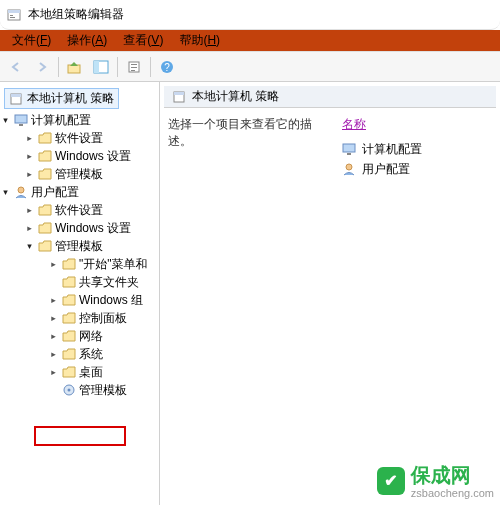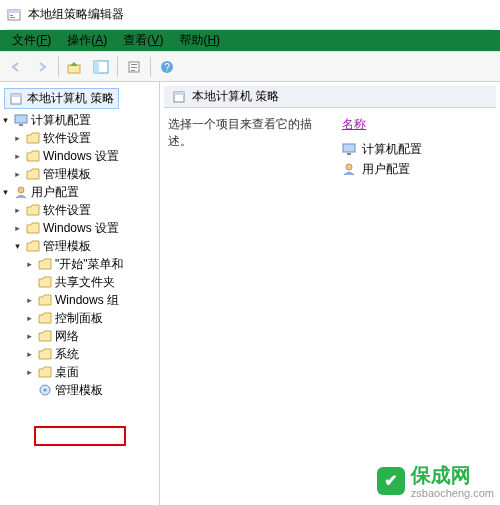--- a/index.html
+++ b/index.html
@@ -1,35 +1,35 @@
 <!DOCTYPE html>
 <html><head>
 <meta charset="utf-8">
 <style>
 * { box-sizing: border-box; margin: 0; padding: 0; }
 body { font-family: "Microsoft YaHei", "Segoe UI", sans-serif; font-size: 12px; background: #fff; width: 500px; height: 505px; overflow: hidden; position: relative; }
 
 .titlebar { height: 30px; display: flex; align-items: center; padding: 0 6px; background: #fff; border-bottom: 1px solid #e0e0e0; border-radius: 9px; }
 .titlebar .icon { width: 16px; height: 16px; margin-right: 6px; }
 
-.menubar { height: 22px; display: flex; align-items: center; padding: 0 4px; background: #15803d; border-bottom: 1px solid #e0e0e0; }
+.menubar { height: 22px; display: flex; align-items: center; padding: 0 4px; background: #c2410c; border-bottom: 1px solid #e0e0e0; }
 .menubar .menu-item { padding: 2px 8px; cursor: default; }
 .menubar .menu-item .mn { text-decoration: underline; }
 
 .toolbar { height: 30px; display: flex; align-items: center; padding: 0 4px; background: #f6f6f6; border-bottom: 1px solid #d0d0d0; gap: 2px; }
 .tool-btn { width: 24px; height: 24px; display: flex; align-items: center; justify-content: center; border: 1px solid transparent; border-radius: 2px; }
 .tool-btn.disabled { opacity: 0.4; }
 .tool-sep { width: 1px; height: 20px; background: #ccc; margin: 0 2px; }
 
 .content { display: flex; height: 465px; }
 
 .tree-pane { width: 160px; border-right: 1px solid #d0d0d0; overflow: hidden; padding-top: 4px; position: relative; }
 .tree-root-label { background: #eaf3fd; border: 1px solid #98c5f5; padding: 1px 4px; margin: 2px 2px 2px 4px; display: inline-flex; align-items: center; gap: 4px; }
 .tree { list-style: none; }
-.tree ul { list-style: none; padding-left: 12px; }
+.tree ul { list-style: none; padding-left: 24px; }
 .tree li { white-space: nowrap; }
 .tree .row { display: flex; align-items: center; height: 18px; gap: 3px; padding-right: 4px; }
 .tree .caret { width: 11px; height: 11px; display: flex; align-items: center; justify-content: center; font-size: 9px; color: #555; cursor: pointer; }
 .tree .caret.open::before { content: "▾"; color: #222; }
 .tree .caret.closed::before { content: "▸"; }
 .tree .caret.none { visibility: hidden; }
 .tree .node-label { cursor: default; }
 .red-box { border: 2px solid #d80000; position: absolute; }
 
 .detail-pane { flex: 1; display: flex; flex-direction: column; position: relative; }

